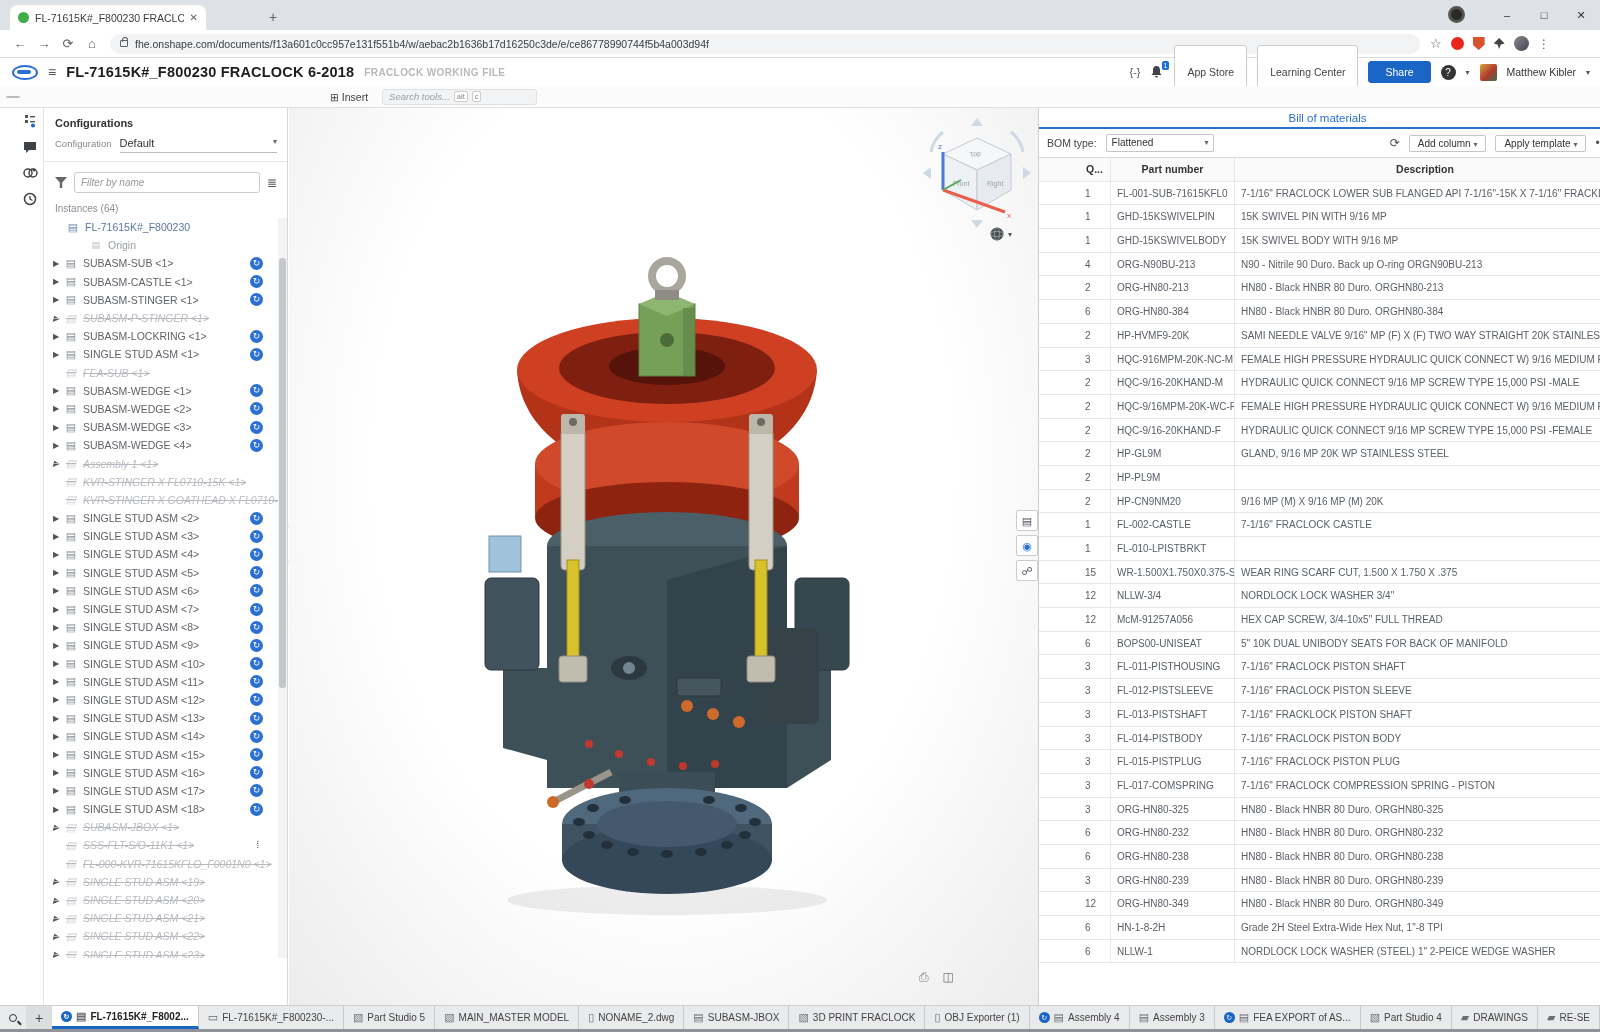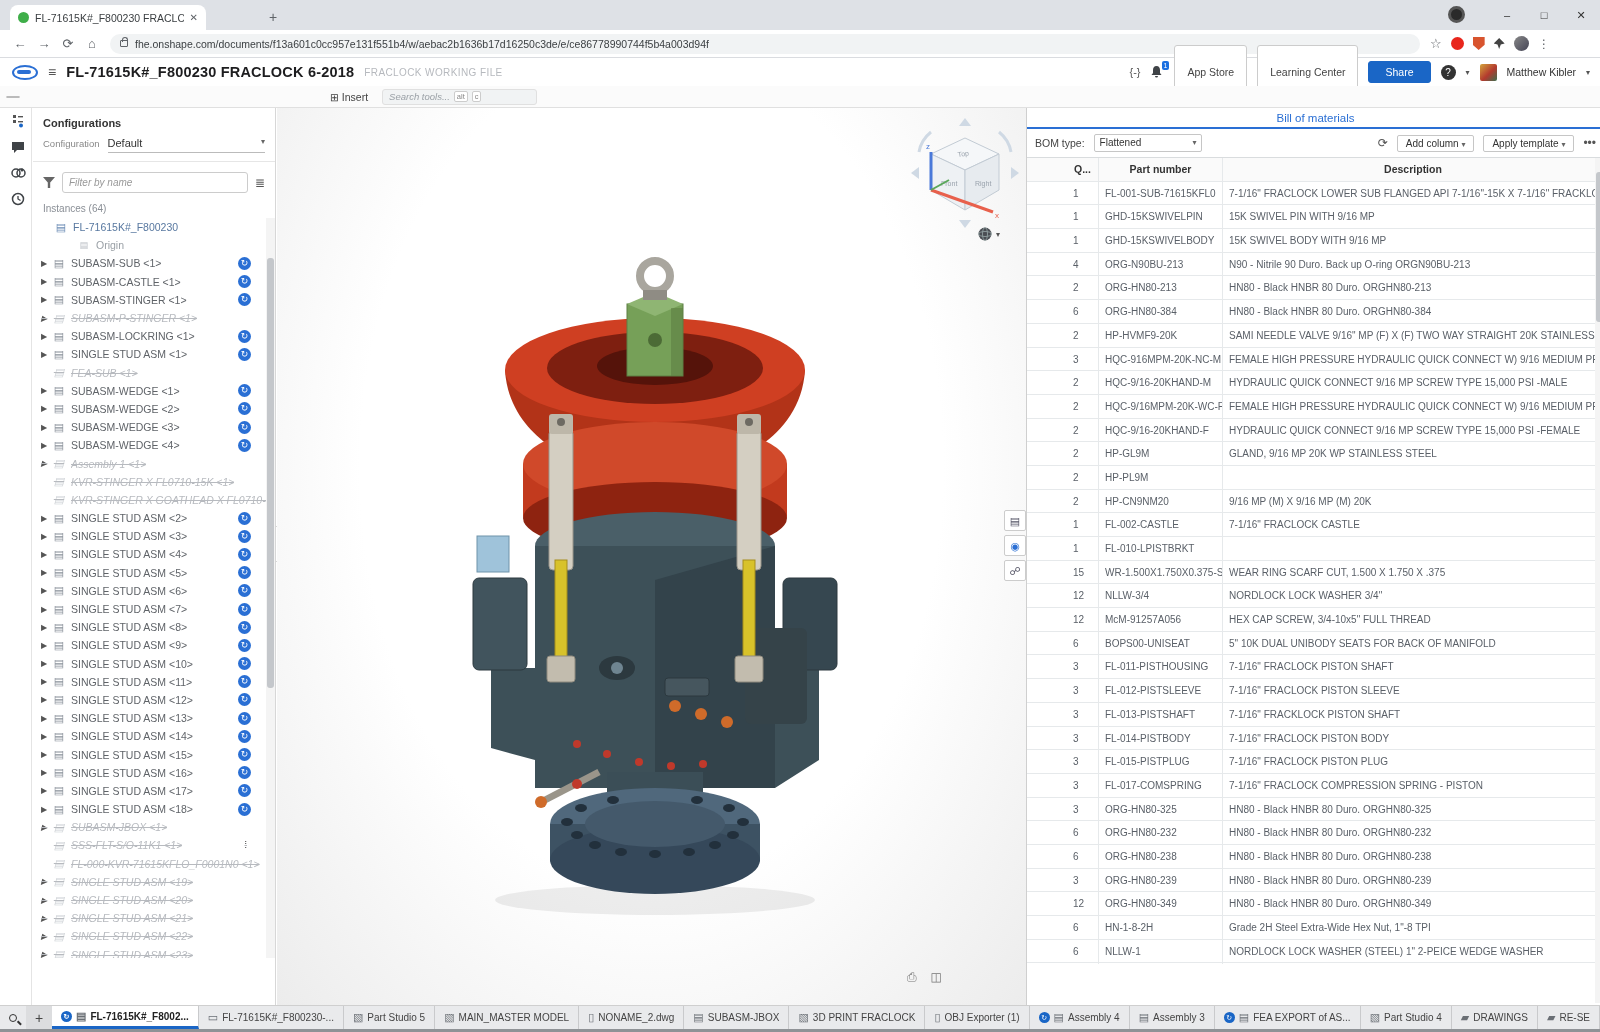--- a/index.html
+++ b/index.html
@@ -27,21 +27,21 @@
   .ext-pin { width:11px; height:11px; background:#444; clip-path:polygon(50% 0,100% 50%,65% 60%,50% 100%,35% 60%,0 50%); }
   .ext-avatar { width:15px; height:15px; border-radius:50%; background:linear-gradient(135deg,#888,#445); }
   .ext-menu { color:#5f6368; font-size:12px; letter-spacing:0; }
 
   
   #osheader { position:absolute; left:0; top:58px; width:1600px; height:28px; background:#fff; display:flex; align-items:center; }
   #oslogo { width:26px; height:15px; border:2.5px solid #2a6fd4; border-radius:50%; margin:0 10px 0 12px; position:relative; }
   #oslogo:after { content:""; position:absolute; left:3px; top:3px; width:14px; height:4px; border-radius:2px; background:#2a6fd4; }
   .hamb { color:#555; font-size:14px; margin-right:10px; }
   #doctitle { font-size:14.5px; font-weight:bold; color:#1d1d1f; letter-spacing:0.2px; }
-  #docsub { font-size:10px; color:#b6b9be; margin-left:10px; letter-spacing:0.4px; }
+  #docsub { font-size:10px; color:#b6b9be; margin-left:10px; letter-spacing:0.4px;font-weight:bold; }
   #hdr-right { margin-left:auto; display:flex; align-items:center; gap:10px; padding-right:10px; }
   .hdr-brackets { color:#555; font-size:11px; }
   .bell { position:relative; width:14px; height:14px; }
   .bell svg { display:block; }
   .bell-badge { position:absolute; right:-5px; top:-4px; background:#1a6fe0; color:#fff; font-size:7px; border-radius:2px; padding:0 2px; line-height:9px; }
   .hdr-btn { border:1px solid #ccc; border-radius:3px; background:#fff; font-size:10.5px; color:#444; padding:20px 12px; }
   .share-btn { background:#1a66c6; color:#fff; border:1px solid #1a66c6; border-radius:3px; font-size:10.5px; padding:4px 16px; }
   .help-circle { width:15px; height:15px; border-radius:50%; background:#333; color:#fff; font-size:10px; text-align:center; line-height:15px; }
   .caret { color:#555; font-size:8px; }
   .user-avatar { width:17px; height:17px; border-radius:2px; background:linear-gradient(135deg,#d4a43c,#b33a2e 55%,#3c6e4f); }
@@ -50,21 +50,21 @@
   
   #toolbar { position:absolute; left:0; top:86px; width:1600px; height:22px; background:#fbfbfb; border-bottom:1px solid #e0e0e0; display:flex; align-items:center; padding-left:6px; }
   .tbtn { color:#4a4e53; font-size:12px; padding:0 6px; line-height:20px; }
   .tbtn.first { border:1px solid #bbb; border-radius:2px; margin-right:4px; background:#f2f2f2; }
   .tbtn.blue { color:#2a6fd4; }
   #insertbtn { display:flex; align-items:center; gap:3px; font-size:10.5px; color:#444; padding:0 6px; }
   #searchtools { margin-left:8px; width:155px; height:16px; background:#f1f3f4; border:1px solid #e0e0e0; border-radius:3px; display:flex; align-items:center; padding:0 6px; font-size:9.5px; color:#9aa0a6; font-style:italic; gap:4px; }
   .kbd { border:1px solid #ccc; border-radius:2px; background:#fff; font-size:7.5px; color:#888; padding:0 2px; font-style:normal; line-height:9px; }
 
   
-  #main { position:absolute; left:4px; top:108px; width:1472px; height:897px; }
+  #main { position:absolute; left:16px; top:108px; width:1472px; height:897px; }
   #leftrail { position:absolute; left:0; top:0; width:28px; height:897px; background:#fff; border-right:1px solid #e4e4e4; }
   .railic { width:28px; height:26px; display:flex; align-items:center; justify-content:center; color:#555; }
   #leftpanel { position:absolute; left:29px; top:0; width:243px; height:897px; background:#fff; border-right:1px solid #d7d7d7; }
   #cfg-title { font-size:11px; font-weight:bold; color:#333; padding:9px 10px 6px; }
   #cfg-row { display:flex; align-items:baseline; padding:2px 10px 8px; border-bottom:1px solid #e6e6e6; }
   #cfg-label { font-size:9.5px; color:#888; margin-right:8px; }
   #cfg-value { flex:1; font-size:11px; color:#333; border-bottom:1px solid #bbb; padding-bottom:3px; position:relative; }
   #cfg-value:after { content:"▾"; position:absolute; right:0; color:#666; font-size:8px; }
   #filter-row { display:flex; align-items:center; padding:10px 10px 6px; gap:7px; }
   .funnel { width:12px; height:11px; background:#666; clip-path:polygon(0 0,100% 0,60% 50%,60% 100%,40% 100%,40% 50%); }

